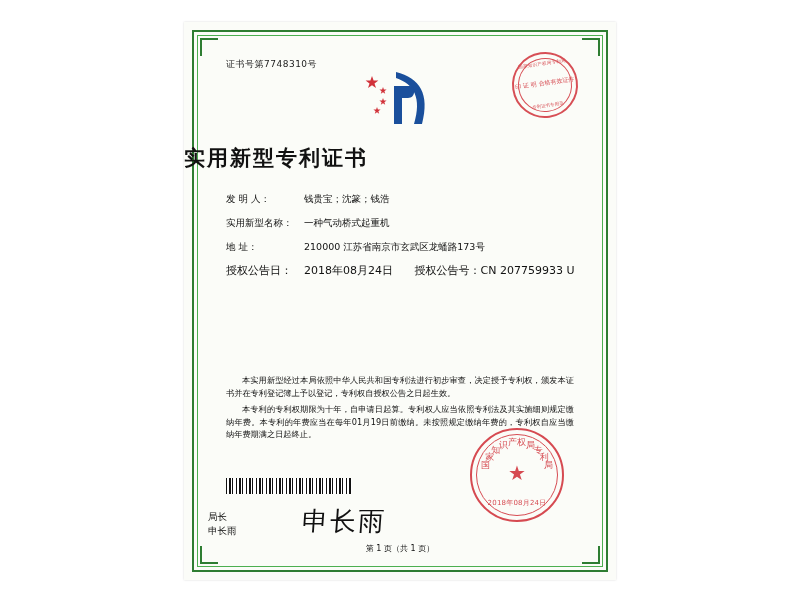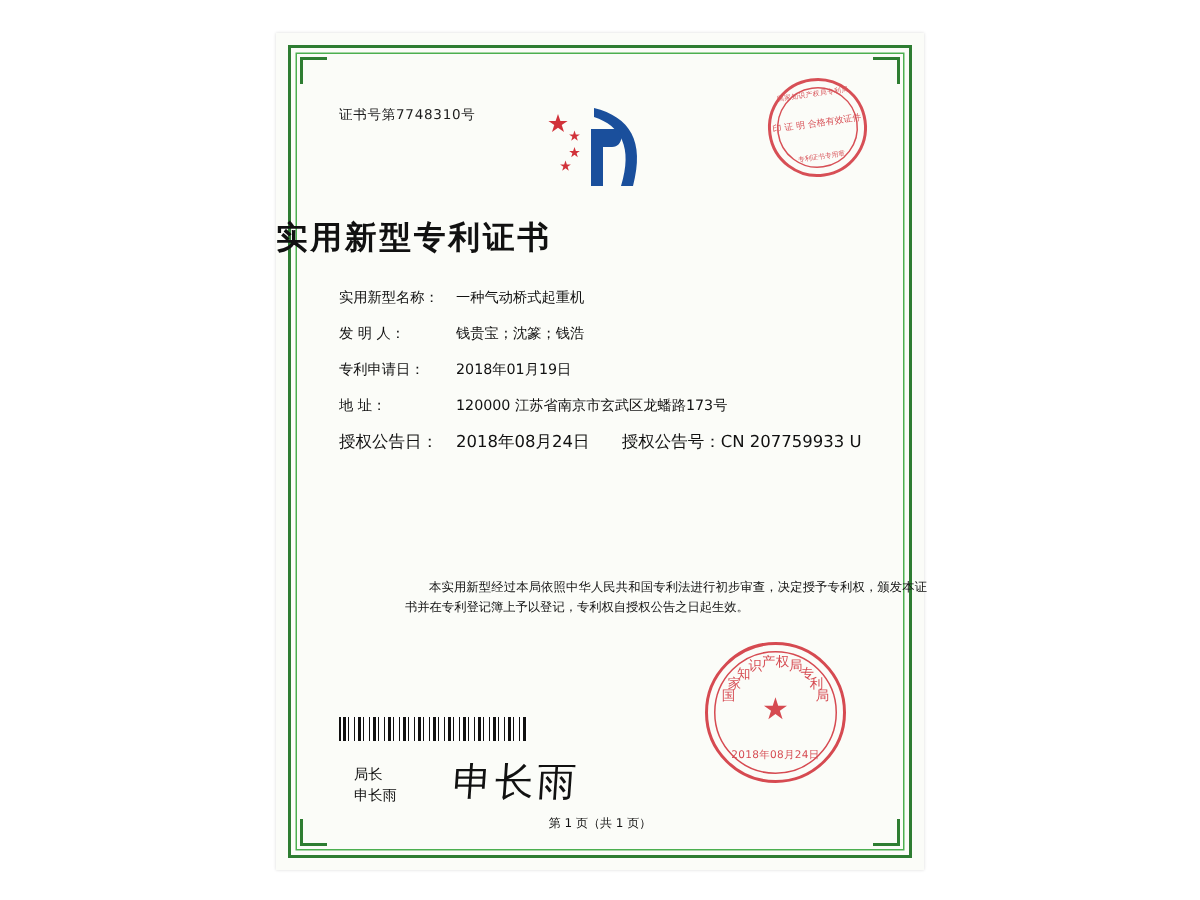--- a/index.html
+++ b/index.html
@@ -50,21 +50,21 @@
     border: 2px solid #2e7d32;
   }
   .corner.tl { left: 16px; top: 16px; border-right: none; border-bottom: none; }
   .corner.tr { right: 16px; top: 16px; border-left: none; border-bottom: none; }
   .corner.bl { left: 16px; bottom: 16px; border-right: none; border-top: none; }
   .corner.br { right: 16px; bottom: 16px; border-left: none; border-top: none; }
 
   .cert-no {
     position: absolute;
     left: 42px;
-    top: 48px;
+    top: 36px;
     font-size: 9px;
     color: #1b1b1b;
     letter-spacing: 0.5px;
     white-space: nowrap;
   }
 
   
   .logo {
     position: absolute;
     left: 50%;
@@ -156,27 +156,26 @@
     white-space: nowrap;
   }
   .row-split .seg2 {
     display: inline-block;
     margin-left: 18px;
   }
 
   .body-text {
     position: absolute;
     left: 42px;
-    top: 363px;
+    top: 352px;
     width: 348px;
     font-size: 8.2px;
     line-height: 12.5px;
     color: #111;
     text-align: justify;
-    margin-left: 44px;
   }
   .body-text p {
     margin: 0 0 4px 0;
     text-indent: 16px;
   }
 
   
   .barcode {
     position: absolute;
     left: 42px;
@@ -185,21 +184,21 @@
     height: 16px;
     background:
       repeating-linear-gradient(90deg,
         #111 0px, #111 1px, #fff 1px, #fff 3px,
         #111 3px, #111 5px, #fff 5px, #fff 6px,
         #111 6px, #111 7px, #fff 7px, #fff 10px);
   }
 
   .signer {
     position: absolute;
-    left: 52px;
+    left: 24px;
     top: 488px;
     font-size: 9.5px;
     line-height: 14px;
     color: #111;
   }
   .signature {
     position: absolute;
     left: 118px;
     top: 482px;
     font-size: 26px;
@@ -298,41 +297,39 @@
       <div class="ring"></div>
       <div class="st-arc">国家知识产权局专利局</div>
       <div class="st-mid">印 证 明 合格有效证件</div>
       <div class="st-bot">专利证书专用章</div>
     </div>
 
     <div class="title">实用新型专利证书</div>
 
     <div class="fields">
       <div class="field-row">
+        <span class="field-label">发 明 人：</span><span class="field-value">钱贵宝；沈篆；钱浩</span>
+      </div>
+      <div class="field-row">
         <span class="field-label">实用新型名称：</span><span class="field-value">一种气动桥式起重机</span>
       </div>
       <div class="field-row">
-        <span class="field-label">发 明 人：</span><span class="field-value">钱贵宝；沈篆；钱浩</span>
-      </div>
-      <div class="field-row">
-        <span class="field-label">专利申请日：</span><span class="field-value">2018年01月19日</span>
-      </div>
-      <div class="field-row">
-        <span class="field-label">地       址：</span><span class="field-value">120000 江苏省南京市玄武区龙蟠路173号</span>
+        <span class="field-label">地       址：</span><span class="field-value">210000 江苏省南京市玄武区龙蟠路173号</span>
       </div>
       <div class="row-split">
         <span class="field-label">授权公告日：</span><span class="field-value">2018年08月24日</span>
         <span class="seg2">
           <span>授权公告号：</span><span>CN 207759933 U</span>
         </span>
       </div>
     </div>
 
     <div class="body-text">
       <p>本实用新型经过本局依照中华人民共和国专利法进行初步审查，决定授予专利权，颁发本证书并在专利登记簿上予以登记，专利权自授权公告之日起生效。</p>
+      <p>本专利的专利权期限为十年，自申请日起算。专利权人应当依照专利法及其实施细则规定缴纳年费。本专利的年费应当在每年01月19日前缴纳。未按照规定缴纳年费的，专利权自应当缴纳年费期满之日起终止。</p>
     </div>
 
     <div class="barcode"></div>
 
     <div class="signer">
       <div>局长</div>
       <div>申长雨</div>
     </div>
     <div class="signature">申长雨</div>
 

